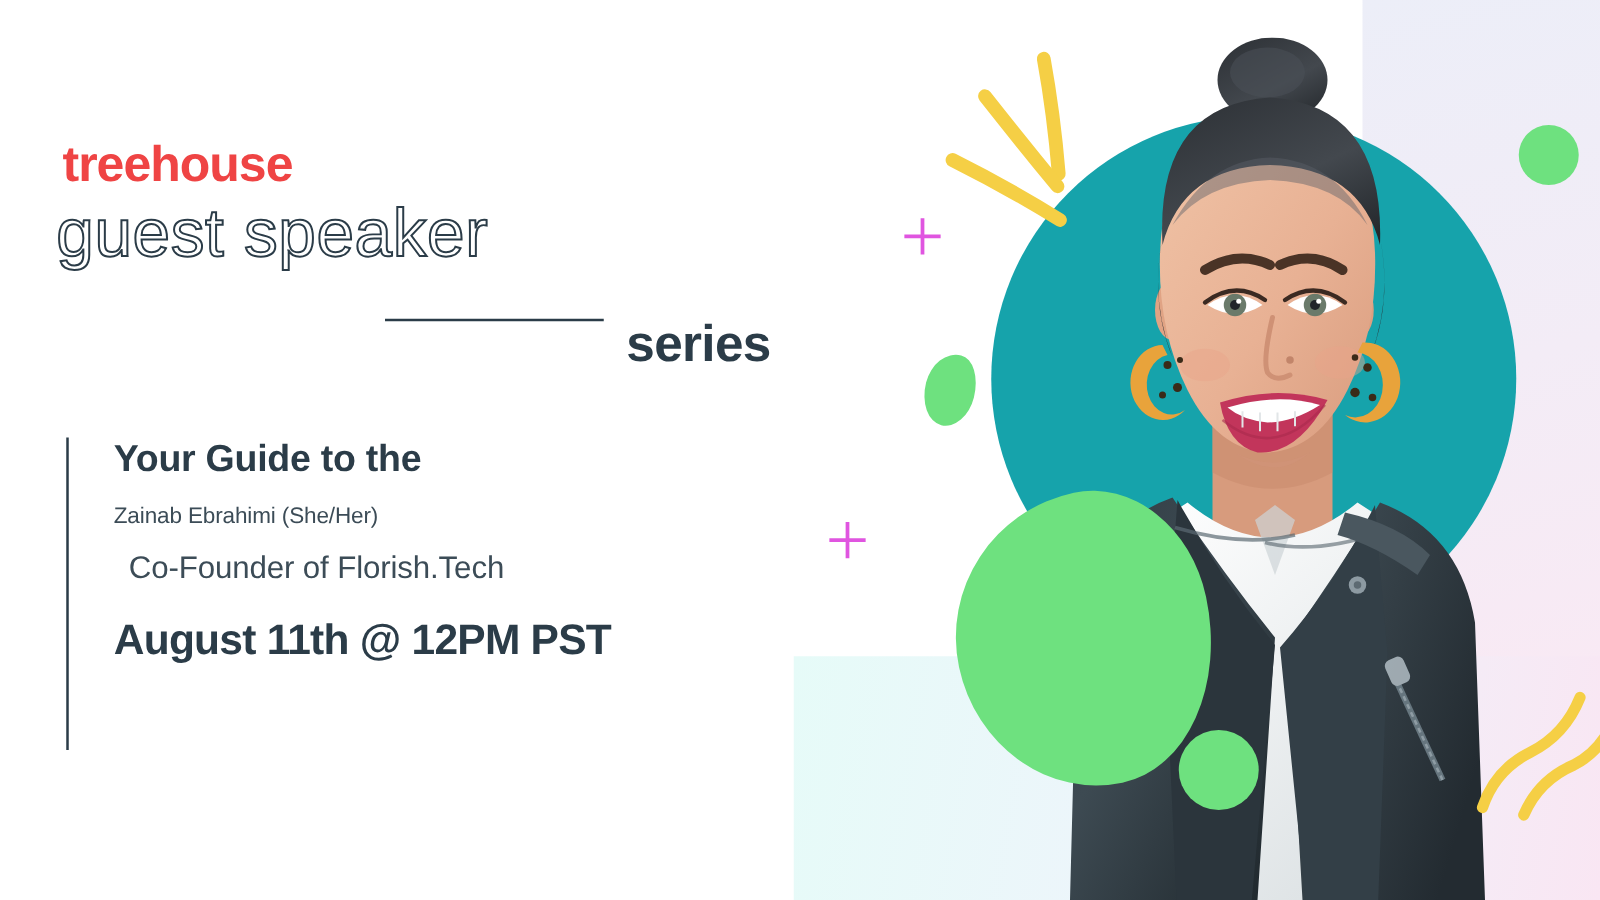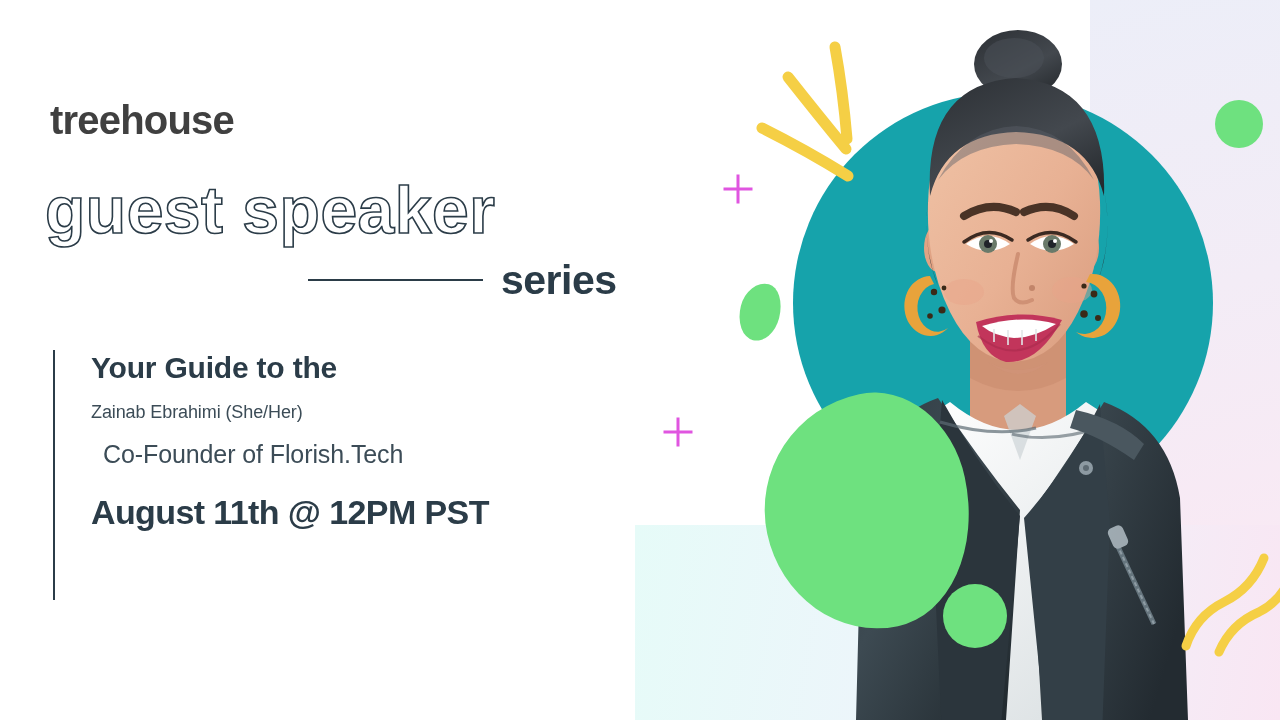--- a/index.html
+++ b/index.html
@@ -98,49 +98,48 @@
     top: 0;
     width: 1280px;
     height: 720px;
     pointer-events: none;
   }
 
   
   #brand-name {
     position: absolute;
     left: 50px;
-    top: 100px;
+    top: 112px;
     font-size: 40px;
     font-weight: 700;
     letter-spacing: -0.8px;
-    color: #404040;
+    color: #ef4444;
     line-height: 1;
   }
 
   #headline-outline {
     position: absolute;
     left: 45px;
-    top: 177px;
-    font-size: 66px;
-    font-weight: 700;
+    top: 160px;
+    font-size: 54px;
+    font-weight: 400;
     letter-spacing: 0.5px;
     line-height: 1;
     color: transparent;
     -webkit-text-stroke: 1.6px #2b3c48;
     text-stroke: 1.6px #2b3c48;
   }
 
   #series-row {
     position: absolute;
     left: 308px;
     top: 255px;
     width: 320px;
     height: 50px;
     display: flex;
-    align-items: center;
     gap: 18px;
   }
   #series-rule {
     width: 175px;
     height: 2px;
     background: #2b3c48;
     flex: none;
   }
   #series-label {
     font-size: 41px;

